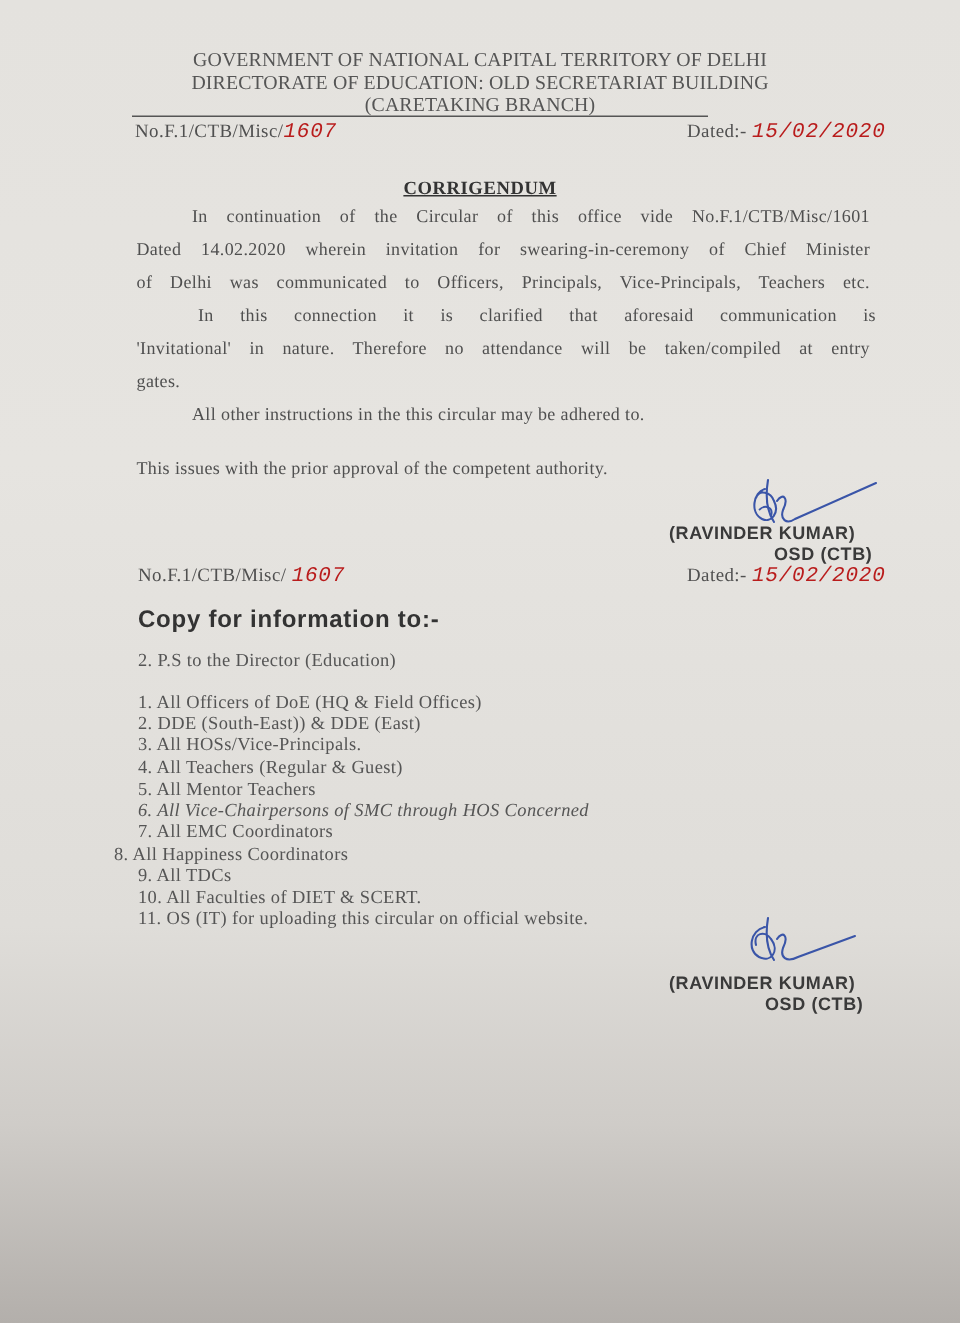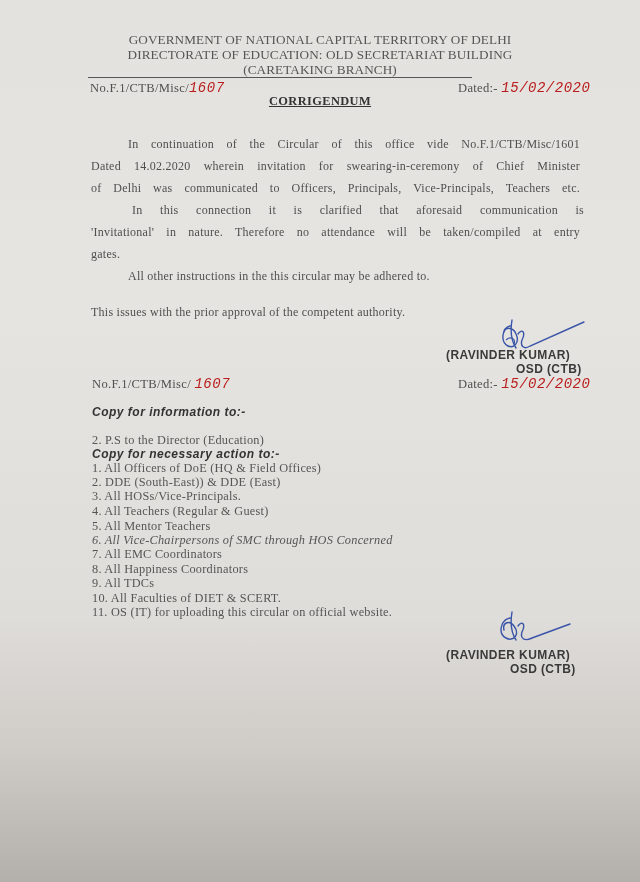--- a/index.html
+++ b/index.html
@@ -8,24 +8,24 @@
     background: linear-gradient(180deg, #e4e2de 0%, #e6e4e0 35%, #dfddd9 70%, #cfccc8 85%, #b3afab 100%);
     font-family: "Liberation Serif", "DejaVu Serif", serif;
     color: #4a4a4a;
   }
   .page { position: absolute; left: 0; top: 0; width: 640px; height: 878px; }
   .abs { position: absolute; white-space: nowrap; }
   .hdr { font-size: 13.2px; color: #555; letter-spacing: 0.1px; left: 0; width: 640px; text-align: center; }
   .rule { position: absolute; left: 88px; width: 384px; height: 1px; background: #555; top: 77px; }
   .mono-ish { font-size: 12.6px; color: #505050; letter-spacing: 0.3px; }
   .hand { font-family: Liberation Mono, monospace; font-style: italic; color: #b91c1c; font-size: 14px; letter-spacing: 0.5px; }
-  .title { font-weight: bold; font-size: 12.4px; text-decoration: underline; color: #333; left: 0; width: 640px; text-align: center; top: 94px; letter-spacing: 0.4px; }
+  .title { font-weight: bold; font-size: 12.4px; text-decoration: underline; color: #333; left: 0; width: 640px; text-align: center; top: 118px; letter-spacing: 0.4px; }
   .body-text { font-size: 12px; color: #4f4f4f; letter-spacing: 0.25px; }
   .sign { font-family: "Liberation Sans", "DejaVu Sans", sans-serif; font-weight: bold; font-size: 12px; color: #3a3a3a; letter-spacing: 0.4px; }
-  .list-head { font-family: "Liberation Sans", "DejaVu Sans", sans-serif; font-weight: bold; font-size: 12px; color: #333; letter-spacing: 0.5px; font-style: italic; }
+  .list-head { font-family: "Liberation Sans", "DejaVu Sans", sans-serif; font-weight: bold; font-size: 16px; color: #333; letter-spacing: 0.5px; }
   .list-item { font-size: 12.3px; color: #555; letter-spacing: 0.25px; }
   svg.signature { position: absolute; }
 </style>
 </head>
 <body>
 
 <div class="page">
 
   <div class="abs hdr" style="top:32px;">GOVERNMENT OF NATIONAL CAPITAL TERRITORY OF DELHI</div>
   <div class="abs hdr" style="top:47px;">DIRECTORATE OF EDUCATION: OLD SECRETARIAT BUILDING</div>
@@ -66,29 +66,28 @@
     <span class="hand">1607</span>
   </div>
   <div class="abs mono-ish" style="left:458px; top:376px;">
     <span>Dated:-</span>
     <span class="hand">15/02/2020</span>
   </div>
 
   <div class="abs list-head" style="left:92px; top:405px;">Copy for information to:-</div>
   <div class="abs list-item" style="left:92px; top:433px;">2. P.S to the Director (Education)</div>
 
-  <div class="abs list-head" style="left:92px; top:447px;">Copy for necessary action to:-</div>
   <div class="abs list-item" style="left:92px; top:461px;">1. All Officers of DoE (HQ &amp; Field Offices)</div>
   <div class="abs list-item" style="left:92px; top:475px;">2. DDE (South-East)) &amp; DDE (East)</div>
   <div class="abs list-item" style="left:92px; top:489px;">3. All HOSs/Vice-Principals.</div>
   <div class="abs list-item" style="left:92px; top:504px;">4. All Teachers (Regular &amp; Guest)</div>
   <div class="abs list-item" style="left:92px; top:519px;">5. All Mentor Teachers</div>
   <div class="abs list-item" style="left:92px; top:533px;font-style:italic;">6. All Vice-Chairpersons of SMC through HOS Concerned</div>
   <div class="abs list-item" style="left:92px; top:547px;">7. All EMC Coordinators</div>
-  <div class="abs list-item" style="left:92px; top:562px;">8. All Happiness Coordinators</div>
+  <div class="abs list-item" style="left:76px; top:562px;">8. All Happiness Coordinators</div>
   <div class="abs list-item" style="left:92px; top:576px;">9. All TDCs</div>
   <div class="abs list-item" style="left:92px; top:591px;">10. All Faculties of DIET &amp; SCERT.</div>
   <div class="abs list-item" style="left:92px; top:605px;">11. OS (IT) for uploading this circular on official website.</div>
 
   <svg class="signature" style="left:492px; top:608px;" width="90" height="42" viewBox="0 0 90 42">
     <path d="M18 10 C 8 12, 6 26, 14 30 C 22 34, 28 26, 22 18 C 18 12, 10 14, 12 22 M 20 4 C 18 16, 20 26, 24 32 M 26 18 C 30 12, 34 16, 30 24 C 28 30, 32 34, 40 30 L 78 16" fill="none" stroke="#3a55a8" stroke-width="1.4" stroke-linecap="round"></path>
   </svg>
   <div class="abs sign" style="left:446px; top:648px;">(RAVINDER KUMAR)</div>
   <div class="abs sign" style="left:510px; top:662px;">OSD (CTB)</div>
 

